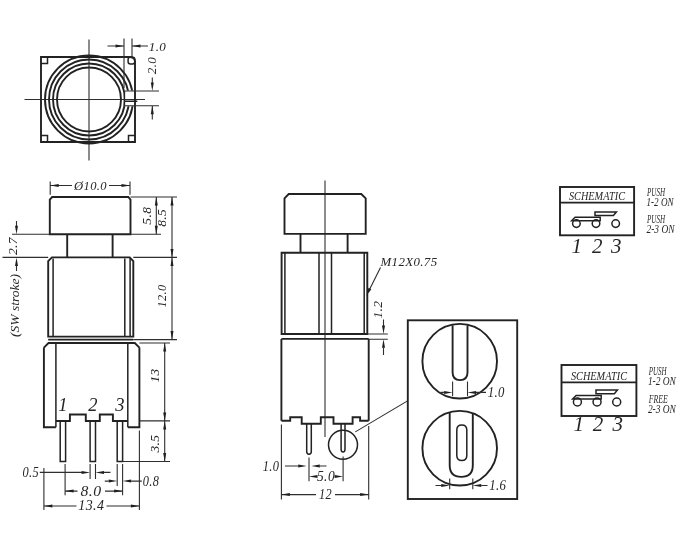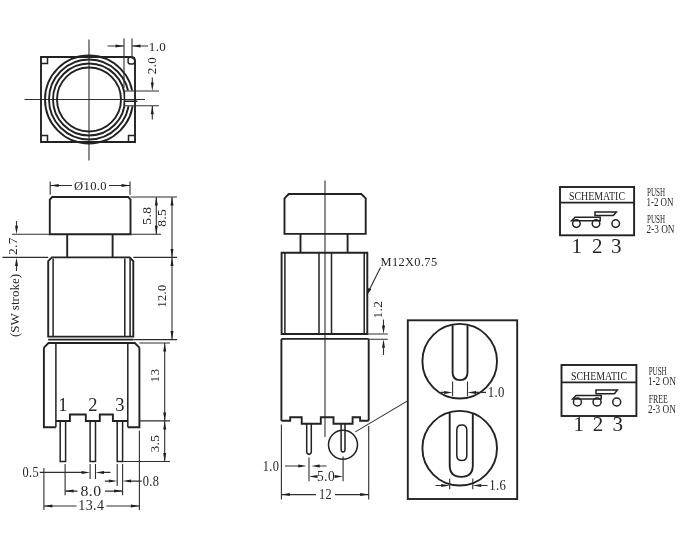--- a/index.html
+++ b/index.html
@@ -1,16 +1,16 @@
 <!DOCTYPE html>
 <html><head>
 <meta charset="utf-8">
 <style>
   html,body{margin:0;padding:0;background:#ffffff;}
-  .page{position:relative;width:700px;height:535px;background:#ffffff;overflow:hidden;}
+  .page{position:relative;width:700px;height:535px;background:#ffffff;overflow:hidden;font-style:italic;}
   svg{display:block;}
   text{fill:#262626;font-family:"Liberation Serif", serif;}
   .ol  {stroke:#222222;stroke-width:1.9;fill:none;stroke-linecap:butt;stroke-linejoin:miter;}
   .ol2 {stroke:#222222;stroke-width:1.5;fill:none;stroke-linecap:butt;}
   .thin{stroke:#2e2e2e;stroke-width:1.1;fill:none;stroke-linecap:butt;}
   .arr {fill:#1f1f1f;stroke:none;}
   .dim {font-size:13.5px;letter-spacing:.4px;}
   .dimb{font-size:14px;letter-spacing:.4px;}
   .lbl {font-size:18.5px;}
   .schlbl{font-size:21px;}

